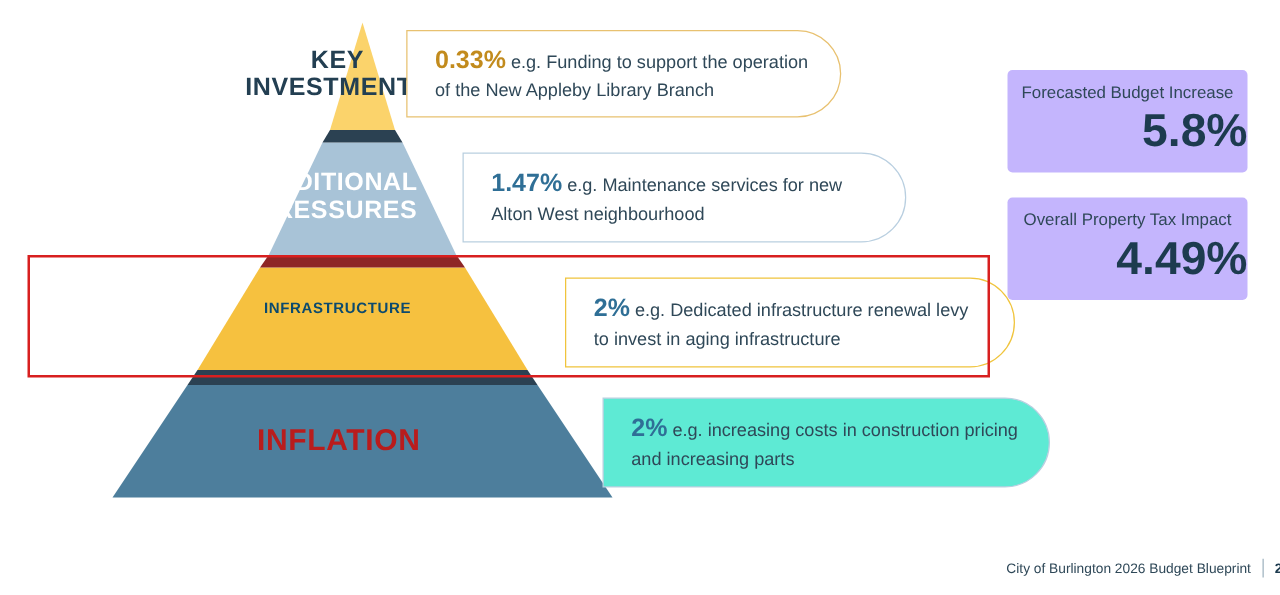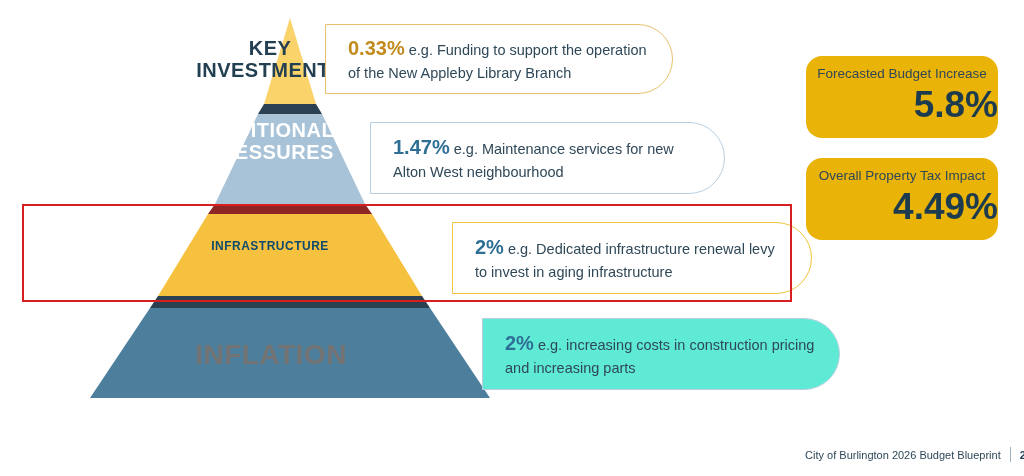--- a/index.html
+++ b/index.html
@@ -42,38 +42,38 @@
   }
   #label-key {
     left: 190px;
     top: 38px;
     width: 160px;
     font-size: 20px;
     color: #233f52;
   }
   #label-additional {
     left: 178px;
-    top: 120px;
+    top: 136px;
     width: 184px;
     font-size: 20px;
     color: #ffffff;
   }
   #label-infrastructure {
     left: 160px;
     top: 240px;
     width: 220px;
     font-size: 12px;
     color: #0c4a6e;
   }
   #label-inflation {
     left: 166px;
     top: 340px;
     width: 210px;
-    font-size: 28px;
-    color: #737373;
+    font-size: 24px;
+    color: #b91c1c;
   }
 
   
   .callout {
     position: absolute;
     box-sizing: border-box;
     border-width: 1.4px;
     border-style: solid;
     display: flex;
     align-items: center;
@@ -135,22 +135,22 @@
     width: 770px;
     height: 98px;
     border: 2.2px solid #d81f1f;
     box-sizing: border-box;
     background: transparent;
   }
 
   
   .stat-card {
     position: absolute;
-    background: #eab308;
-    border-radius: 16px;
+    background: #c4b5fd;
+    border-radius: 4px;
     text-align: center;
     box-sizing: border-box;
     padding-top: 10px;
   }
   .stat-card .cap {
     font-size: 13.5px;
     color: #2f4858;
     line-height: 1.2;
   }
   .stat-card .val {

